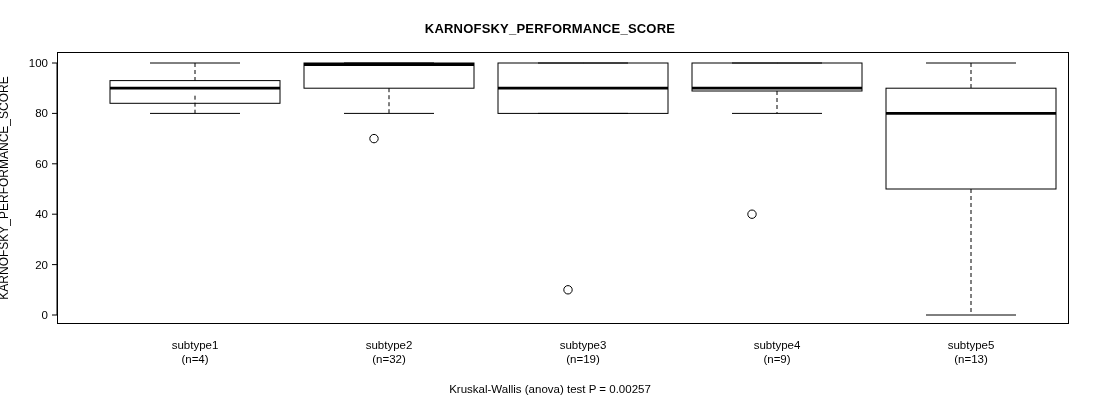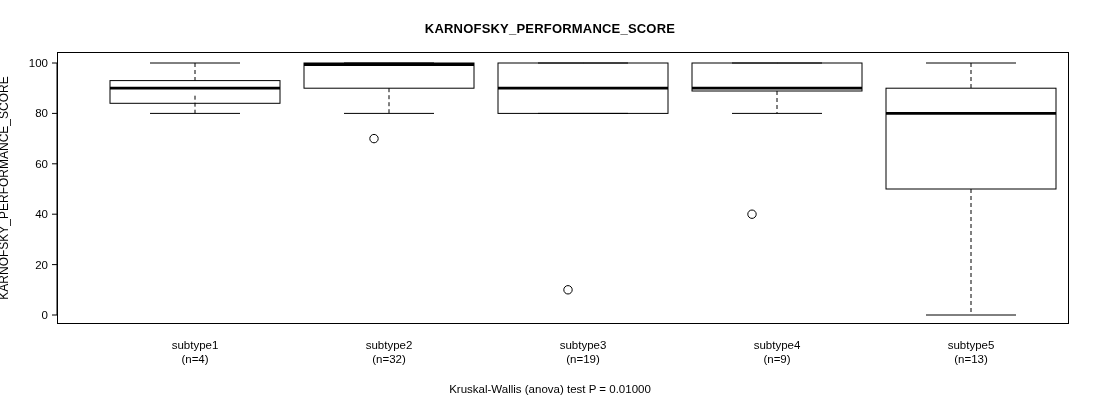--- a/index.html
+++ b/index.html
@@ -167,14 +167,14 @@
       <text class="x-label" x="583" y="363" text-anchor="middle">(n=19)</text>
 
       <text class="x-label" x="777" y="349" text-anchor="middle">subtype4</text>
       <text class="x-label" x="777" y="363" text-anchor="middle">(n=9)</text>
 
       <text class="x-label" x="971" y="349" text-anchor="middle">subtype5</text>
       <text class="x-label" x="971" y="363" text-anchor="middle">(n=13)</text>
     </g>
   </svg>
 
-  <div class="footnote">Kruskal-Wallis (anova) test P = 0.01000</div>
+  <div class="footnote">Kruskal-Wallis (anova) test P = 0.00257</div>
 </div>
 
 </body></html>

